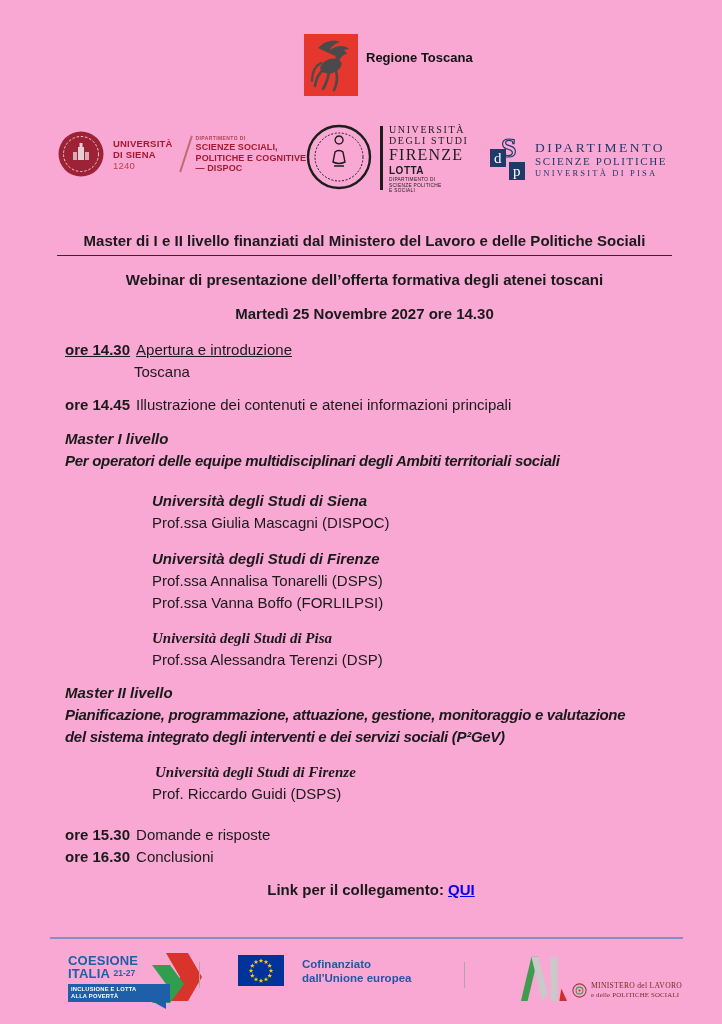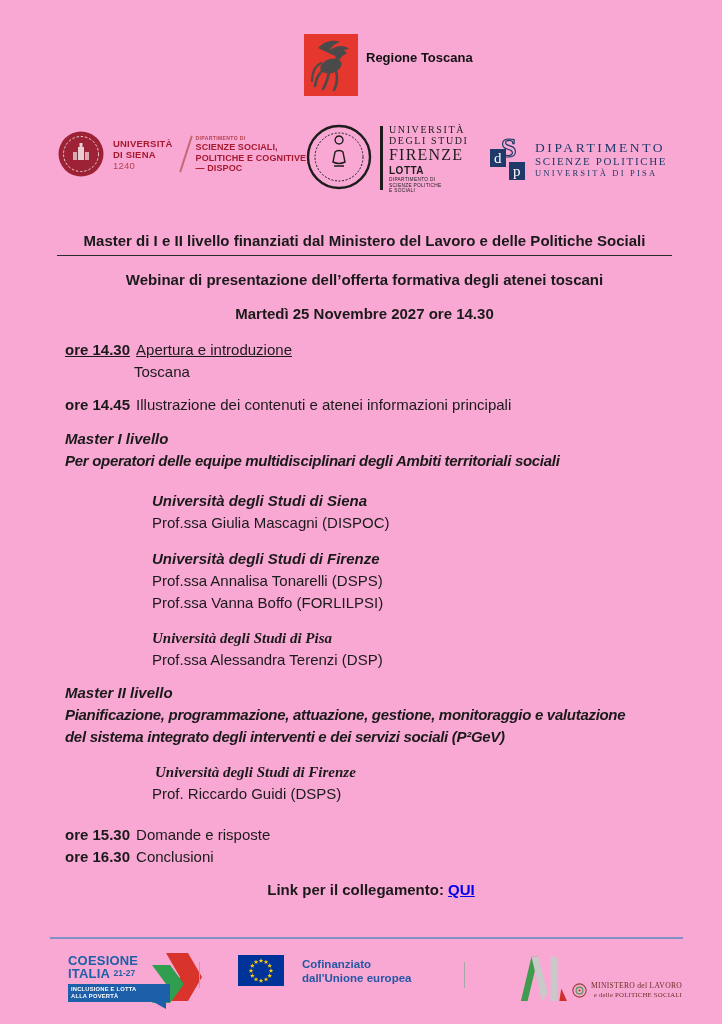--- a/index.html
+++ b/index.html
@@ -61,21 +61,21 @@
   .co-text{position:absolute;left:0;top:3px;color:#1d5fa8;font-weight:800;line-height:13px;font-size:13px;letter-spacing:.2px;}
   .co-years{font-size:8.5px;vertical-align:2px;letter-spacing:0;}
   .co-banner{position:absolute;left:0;top:33px;width:96px;background:#1d5fa8;color:#fff;
              font-size:5.8px;font-weight:bold;line-height:7px;padding:2px 3px;letter-spacing:.2px;}
   .co-ch{position:absolute;left:78px;top:0px;}
 
   .eu{position:absolute;left:238px;top:20px;display:flex;align-items:center;}
   .eu-text{margin-left:18px;color:#2457a4;font-weight:bold;font-size:11.5px;line-height:14px;margin-top:1px;}
 
   .ministero{position:absolute;left:518px;top:18px;display:flex;align-items:flex-end;}
-  .mi-text{display:flex;align-items:center;margin-left:4px;margin-bottom:4px;text-align:right;}
+  .mi-text{display:flex;align-items:center;margin-left:4px;margin-bottom:4px;}
   .mi-lines{margin-left:4px;color:#6e2f26;font-family:"Liberation Serif",serif;}
   .mi-l1{font-size:7.6px;line-height:8.6px;letter-spacing:.3px;}
   .mi-l2{font-size:6.8px;line-height:8px;letter-spacing:.2px;}
 </style>
 </head>
 <body>
 
 <div class="page">
 
   <div class="header">

